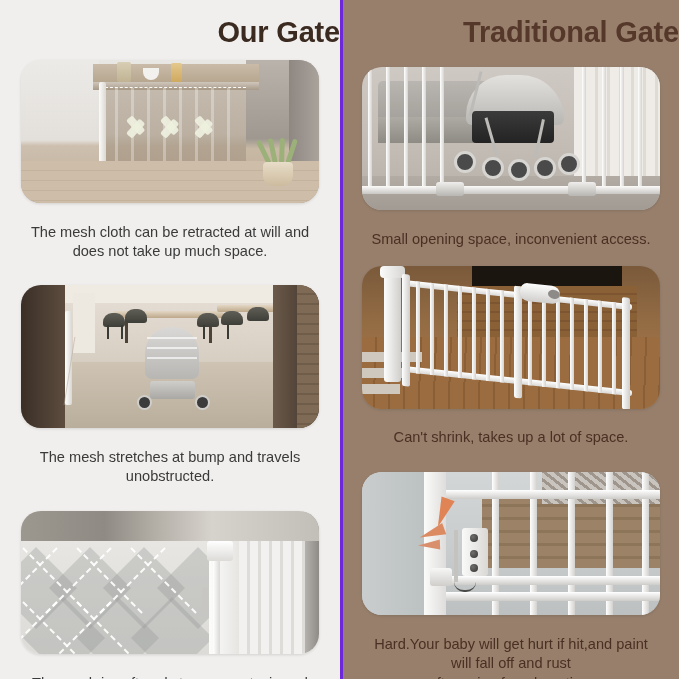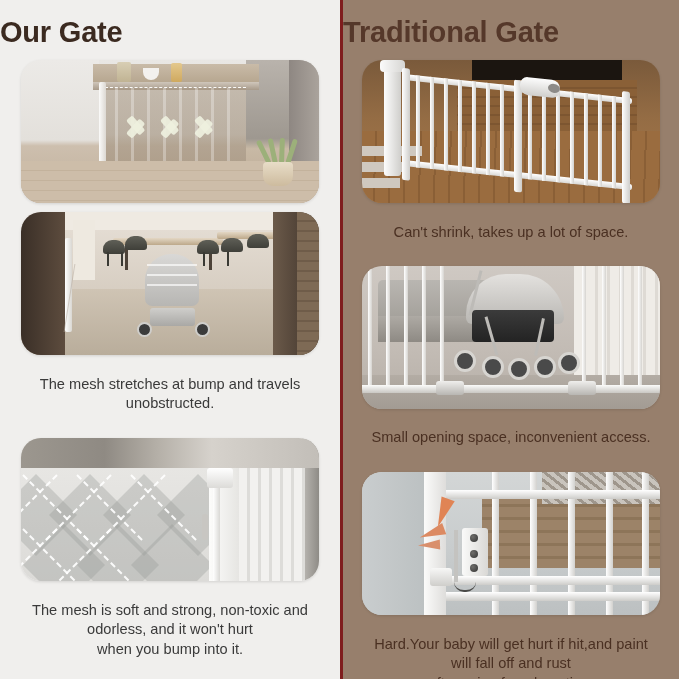--- a/index.html
+++ b/index.html
@@ -6,24 +6,24 @@
   body{
     width:679px;height:679px;overflow:hidden;
     font-family:"Liberation Sans", sans-serif;
     background:#efeeec;
   }
   #page{position:relative;width:679px;height:679px;display:flex;}
 
   
   .col{position:relative;height:679px;box-sizing:border-box;}
   .col-left{width:340px;background:#f0efed;}
-  .col-right{width:339px;background:#977f6c;border-left:3px solid #7f1d1d;}
+  .col-right{width:339px;background:#977f6c;border-left:3px solid #6d28d9;}
 
   .panel-title{
-    text-align:left;font-weight:bold;font-size:29px;letter-spacing:-0.2px;
+    text-align:right;font-weight:bold;font-size:29px;letter-spacing:-0.2px;
     margin:0;padding-top:14px;height:44px;line-height:36px;
   }
   .col-left  .panel-title{color:#3b2a20;}
   .col-right .panel-title{color:#55382a;}
 
   
   .cell{position:relative;}
   .photo{
     position:relative;overflow:hidden;border-radius:20px;
     margin:0 auto;box-shadow:0 1px 3px rgba(0,0,0,.12);
@@ -254,20 +254,22 @@
         <div class="chev" style="left:176px"></div>
         <div class="floor"></div>
         <div class="plantbox">
           <div class="leaf" style="left:2px;transform:rotate(-26deg)"></div>
           <div class="leaf" style="left:8px;transform:rotate(-12deg)"></div>
           <div class="leaf" style="left:14px;transform:rotate(2deg)"></div>
           <div class="leaf" style="left:20px;transform:rotate(18deg)"></div>
         </div>
         <div class="pot"></div>
       </div>
+      <p class="cap">The mesh cloth can be retracted at will and
+does not take up much space.</p>
     </div>
 
     <div class="cell cell-2">
       <div class="photo p2l">
         <div class="ceil"></div>
         <div class="pillar"></div>
         <div class="tbl" style="left:92px;top:26px;width:110px"></div>
         <div class="tbl" style="left:196px;top:20px;width:72px"></div>
         <div class="tbllg" style="left:104px;top:32px;height:26px"></div>
         <div class="tbllg" style="left:188px;top:32px;height:26px"></div>
@@ -328,20 +330,52 @@
         <div class="tab"></div>
       </div>
       <p class="cap">The mesh is soft and strong, non-toxic and
 odorless, and it won't hurt
 when you bump into it.</p>
     </div>
   </div>
 
   <div class="col col-right">
     <h1 class="panel-title">Traditional Gate</h1>
+
+    <div class="cell cell-2">
+      <div class="photo p2r">
+        <div class="curtain"></div>
+        <div class="sofa"></div>
+        <div class="sofaseat"></div>
+        <div class="floor3"></div>
+        <div class="sbody"></div>
+        <div class="sseat"></div>
+        <div class="sframe" style="left:112px;top:4px;height:46px;transform:rotate(14deg)"></div>
+        <div class="sframe" style="left:128px;top:50px;height:40px;transform:rotate(-16deg)"></div>
+        <div class="sframe" style="left:176px;top:52px;height:38px;transform:rotate(12deg)"></div>
+        <div class="swheel" style="left:92px;top:84px"></div>
+        <div class="swheel" style="left:120px;top:90px"></div>
+        <div class="swheel" style="left:146px;top:92px"></div>
+        <div class="swheel" style="left:172px;top:90px"></div>
+        <div class="swheel" style="left:196px;top:86px"></div>
+        <div class="bar" style="left:6px"></div>
+        <div class="bar" style="left:24px"></div>
+        <div class="bar" style="left:42px"></div>
+        <div class="bar" style="left:60px"></div>
+        <div class="bar" style="left:78px"></div>
+        <div class="bar" style="left:220px"></div>
+        <div class="bar" style="left:240px"></div>
+        <div class="bar" style="left:258px"></div>
+        <div class="bar" style="left:276px"></div>
+        <div class="railb"></div>
+        <div class="foot" style="left:74px"></div>
+        <div class="foot" style="left:206px"></div>
+      </div>
+      <p class="cap">Small opening space, inconvenient access.</p>
+    </div>
 
     <div class="cell cell-1">
       <div class="photo p1r">
         <div class="dark"></div>
         <div class="woodwall"></div>
         <div class="floorw"></div>
         <div class="stairstep" style="top:86px"></div>
         <div class="stairstep" style="top:102px;width:48px"></div>
         <div class="stairstep" style="top:118px;width:38px"></div>
         <div class="newelpost"></div>
@@ -367,52 +401,20 @@
           <div class="gpost" style="left:0"></div>
           <div class="gpost" style="left:112px"></div>
           <div class="gpost" style="left:220px"></div>
           <div class="latch"></div>
           <div class="latchhole"></div>
         </div>
       </div>
       <p class="cap">Can't shrink, takes up a lot of space.</p>
     </div>
 
-    <div class="cell cell-2">
-      <div class="photo p2r">
-        <div class="curtain"></div>
-        <div class="sofa"></div>
-        <div class="sofaseat"></div>
-        <div class="floor3"></div>
-        <div class="sbody"></div>
-        <div class="sseat"></div>
-        <div class="sframe" style="left:112px;top:4px;height:46px;transform:rotate(14deg)"></div>
-        <div class="sframe" style="left:128px;top:50px;height:40px;transform:rotate(-16deg)"></div>
-        <div class="sframe" style="left:176px;top:52px;height:38px;transform:rotate(12deg)"></div>
-        <div class="swheel" style="left:92px;top:84px"></div>
-        <div class="swheel" style="left:120px;top:90px"></div>
-        <div class="swheel" style="left:146px;top:92px"></div>
-        <div class="swheel" style="left:172px;top:90px"></div>
-        <div class="swheel" style="left:196px;top:86px"></div>
-        <div class="bar" style="left:6px"></div>
-        <div class="bar" style="left:24px"></div>
-        <div class="bar" style="left:42px"></div>
-        <div class="bar" style="left:60px"></div>
-        <div class="bar" style="left:78px"></div>
-        <div class="bar" style="left:220px"></div>
-        <div class="bar" style="left:240px"></div>
-        <div class="bar" style="left:258px"></div>
-        <div class="bar" style="left:276px"></div>
-        <div class="railb"></div>
-        <div class="foot" style="left:74px"></div>
-        <div class="foot" style="left:206px"></div>
-      </div>
-      <p class="cap">Small opening space, inconvenient access.</p>
-    </div>
-
     <div class="cell cell-3">
       <div class="photo p3r">
         <div class="woodbg"></div>
         <div class="diagwood"></div>
         <div class="panelleft"></div>
         <div class="whitepost"></div>
         <div class="vbar" style="left:130px"></div>
         <div class="vbar" style="left:168px"></div>
         <div class="vbar" style="left:206px"></div>
         <div class="vbar" style="left:244px"></div>

